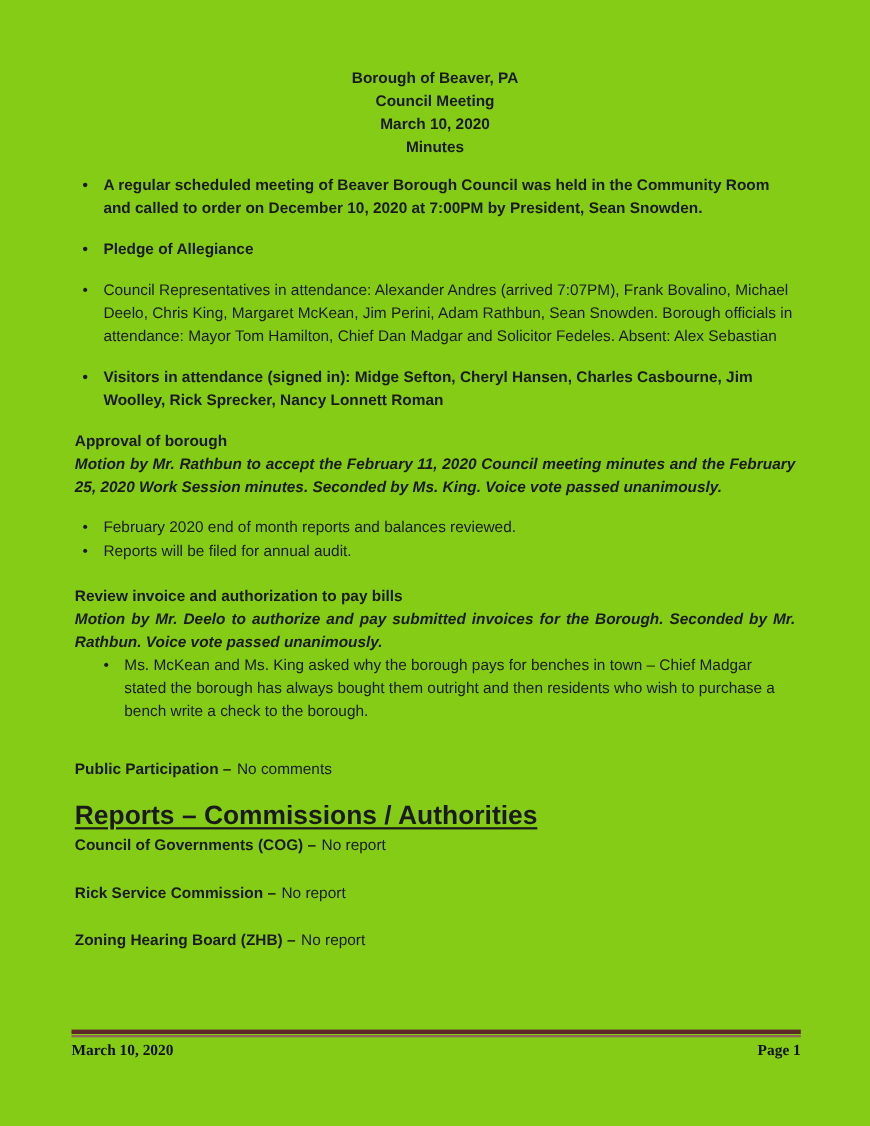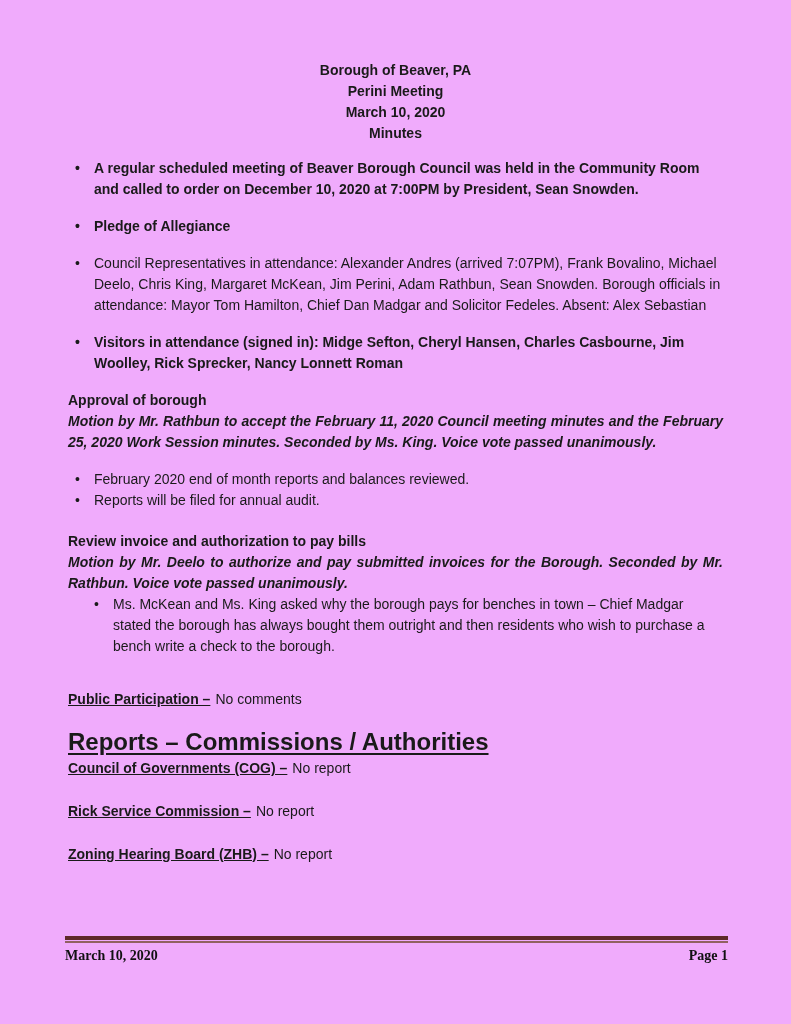--- a/index.html
+++ b/index.html
@@ -1,20 +1,20 @@
 <!DOCTYPE html>
 <html><head>
 <meta charset="utf-8">
 <style>
   html,body { margin:0; padding:0; background:#e8e8e8; }
   .page {
     position:relative;
     width:791px; height:1024px;
     margin:0 auto;
-    background:#f0abfc;
+    background:#84cc16;
     font-family:"Liberation Sans", sans-serif;
     font-size:14px; line-height:21px;
     color:#1a1a1a;
     overflow:hidden;
   }
   .content {
     position:absolute; top:0; left:0; right:0;
     box-sizing:border-box;
     padding:60px 68px 0 68px;
   }
@@ -27,21 +27,21 @@
   .bold { font-weight:bold; }
 
   .heading { font-weight:bold; }
   .motion { font-weight:bold; font-style:italic; text-align:justify; }
 
   .tight .bullet-item { margin-bottom:0; }
 
   .sub-bullet { display:flex; margin-left:24px; }
   .sub-bullet .marker { flex:0 0 21px; box-sizing:border-box; padding-left:2px; }
 
-  .line .label { font-weight:bold;text-decoration:underline; }
+  .line .label { font-weight:bold; }
   .line .value { margin-left:5px;text-align:center; }
 
   .reports-heading {
     font-size:24px; line-height:24px; font-weight:bold;
     text-decoration:underline;
     text-decoration-thickness:2px;
     text-underline-offset:3px;
   }
 
   .mb4  { margin-bottom:4px; }
@@ -62,21 +62,21 @@
   }
 </style>
 </head>
 <body>
 
 <div class="page">
   <div class="content">
 
     <div class="title-block">
       <div class="title-line">Borough of Beaver, PA</div>
-      <div class="title-line">Perini Meeting</div>
+      <div class="title-line">Council Meeting</div>
       <div class="title-line">March 10, 2020</div>
       <div class="title-line">Minutes</div>
     </div>
 
     <div class="bullet-item bold">
       <span class="marker">•</span>
       <span class="btext">A regular scheduled meeting of Beaver Borough Council was held in the Community Room and called to order on December 10, 2020 at 7:00PM by President, Sean Snowden.</span>
     </div>
 
     <div class="bullet-item bold">

